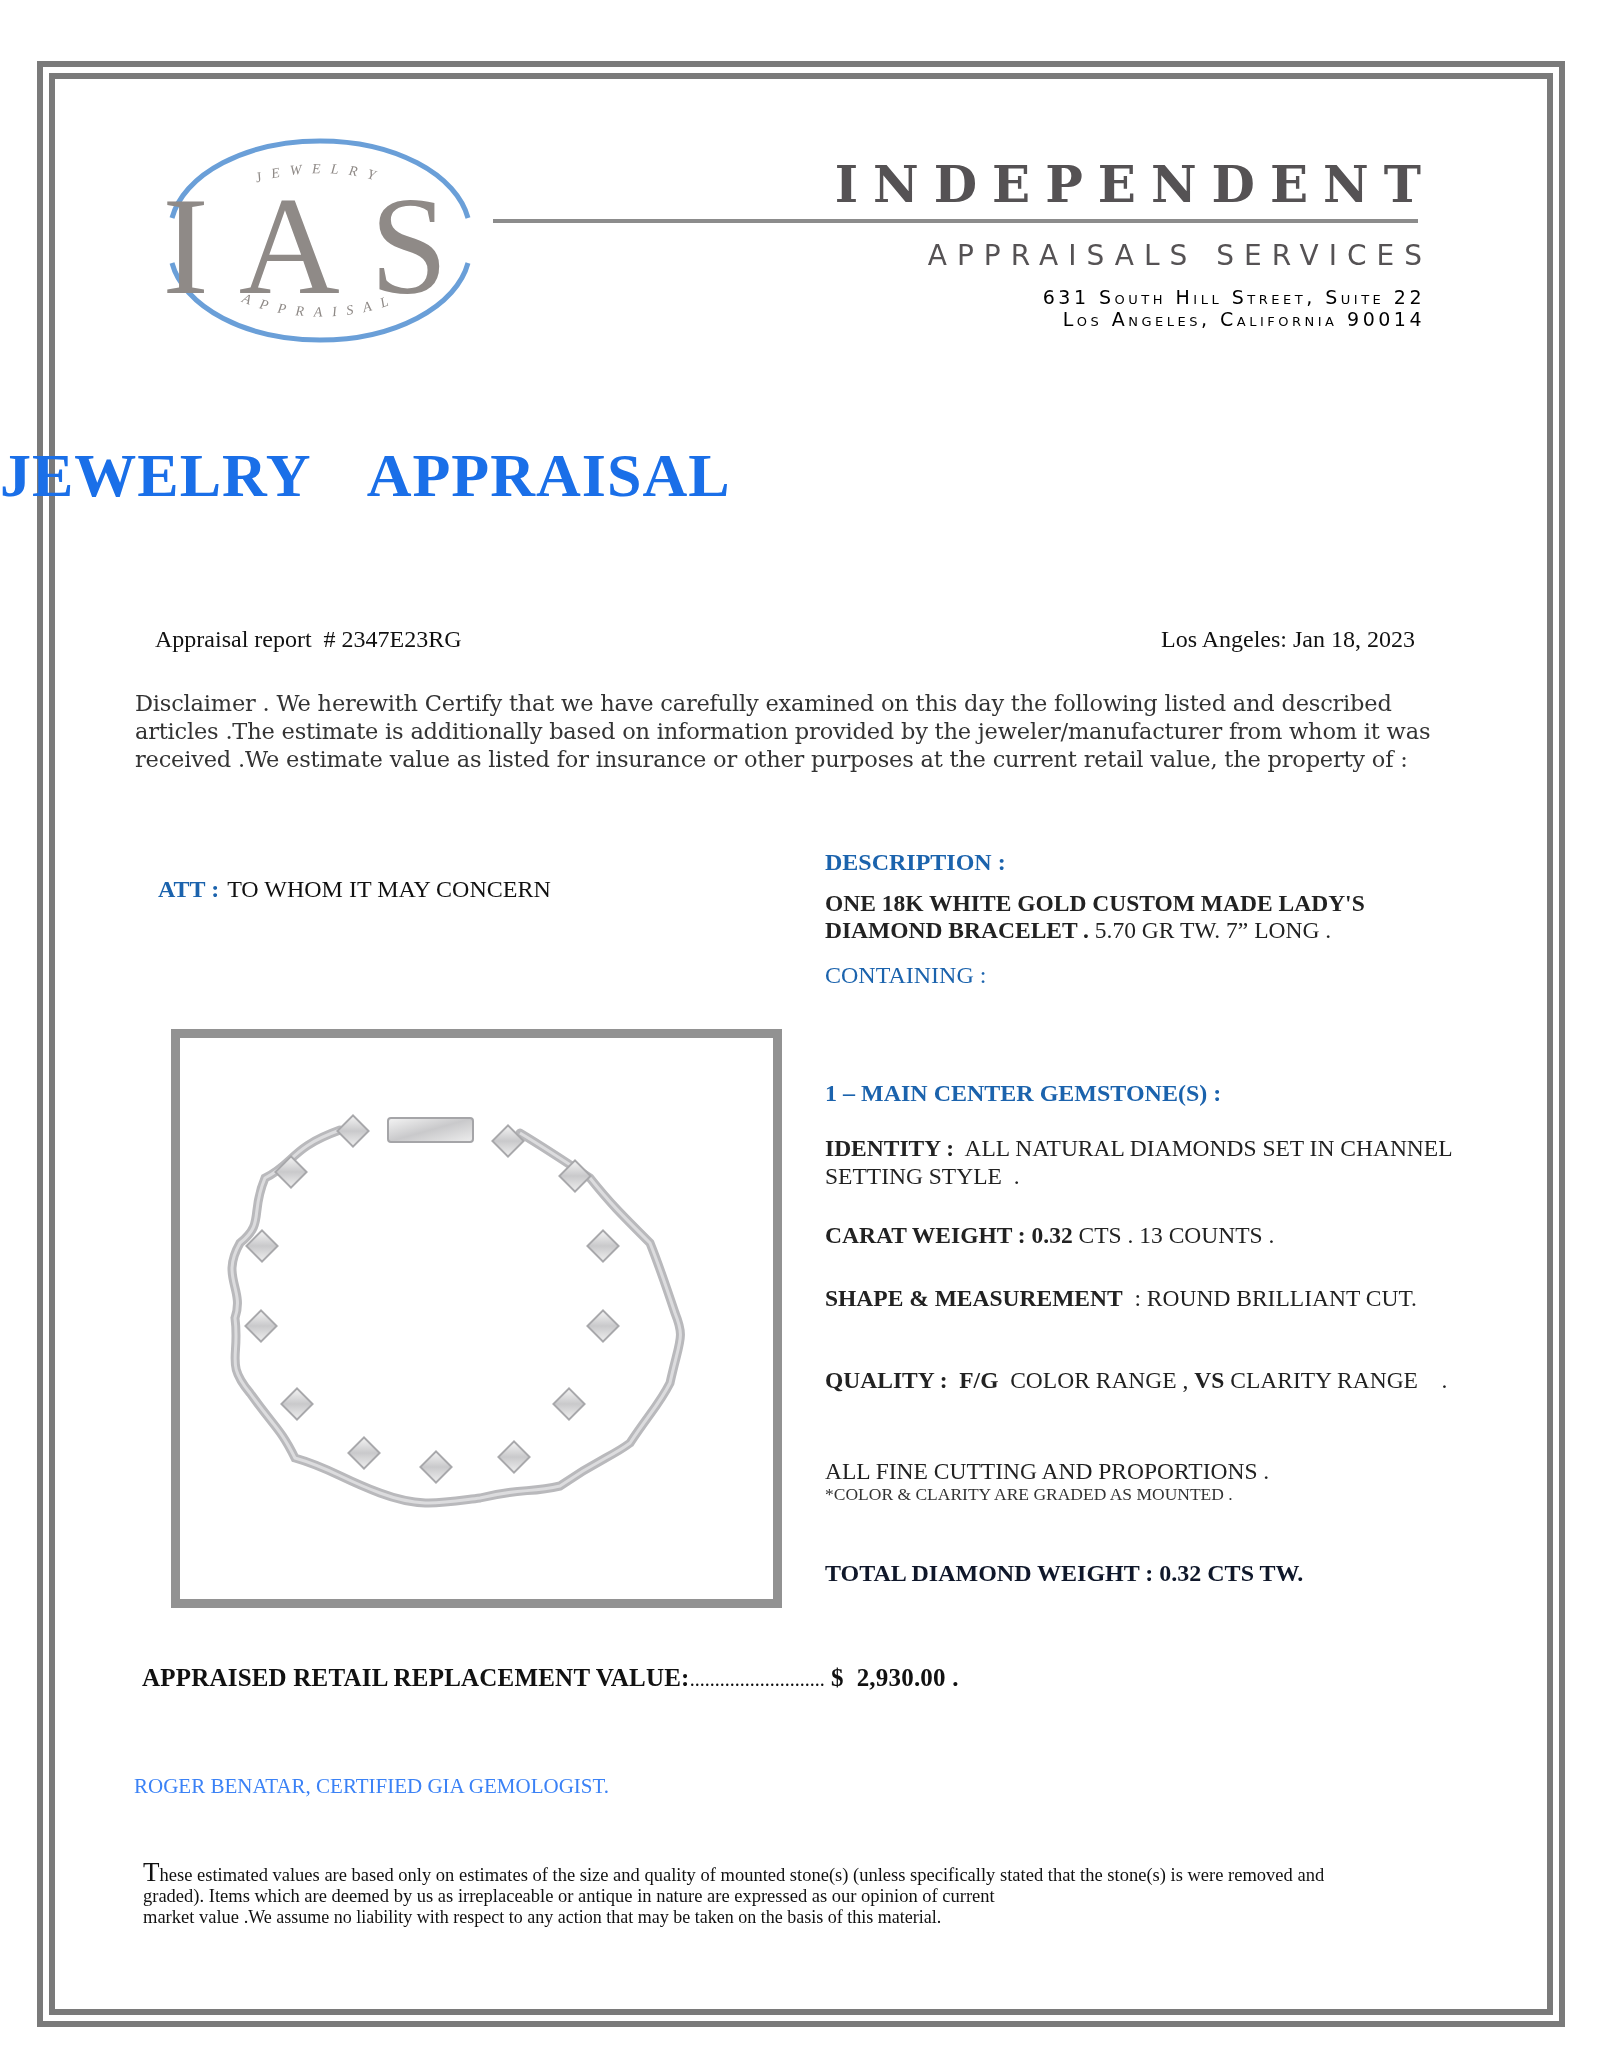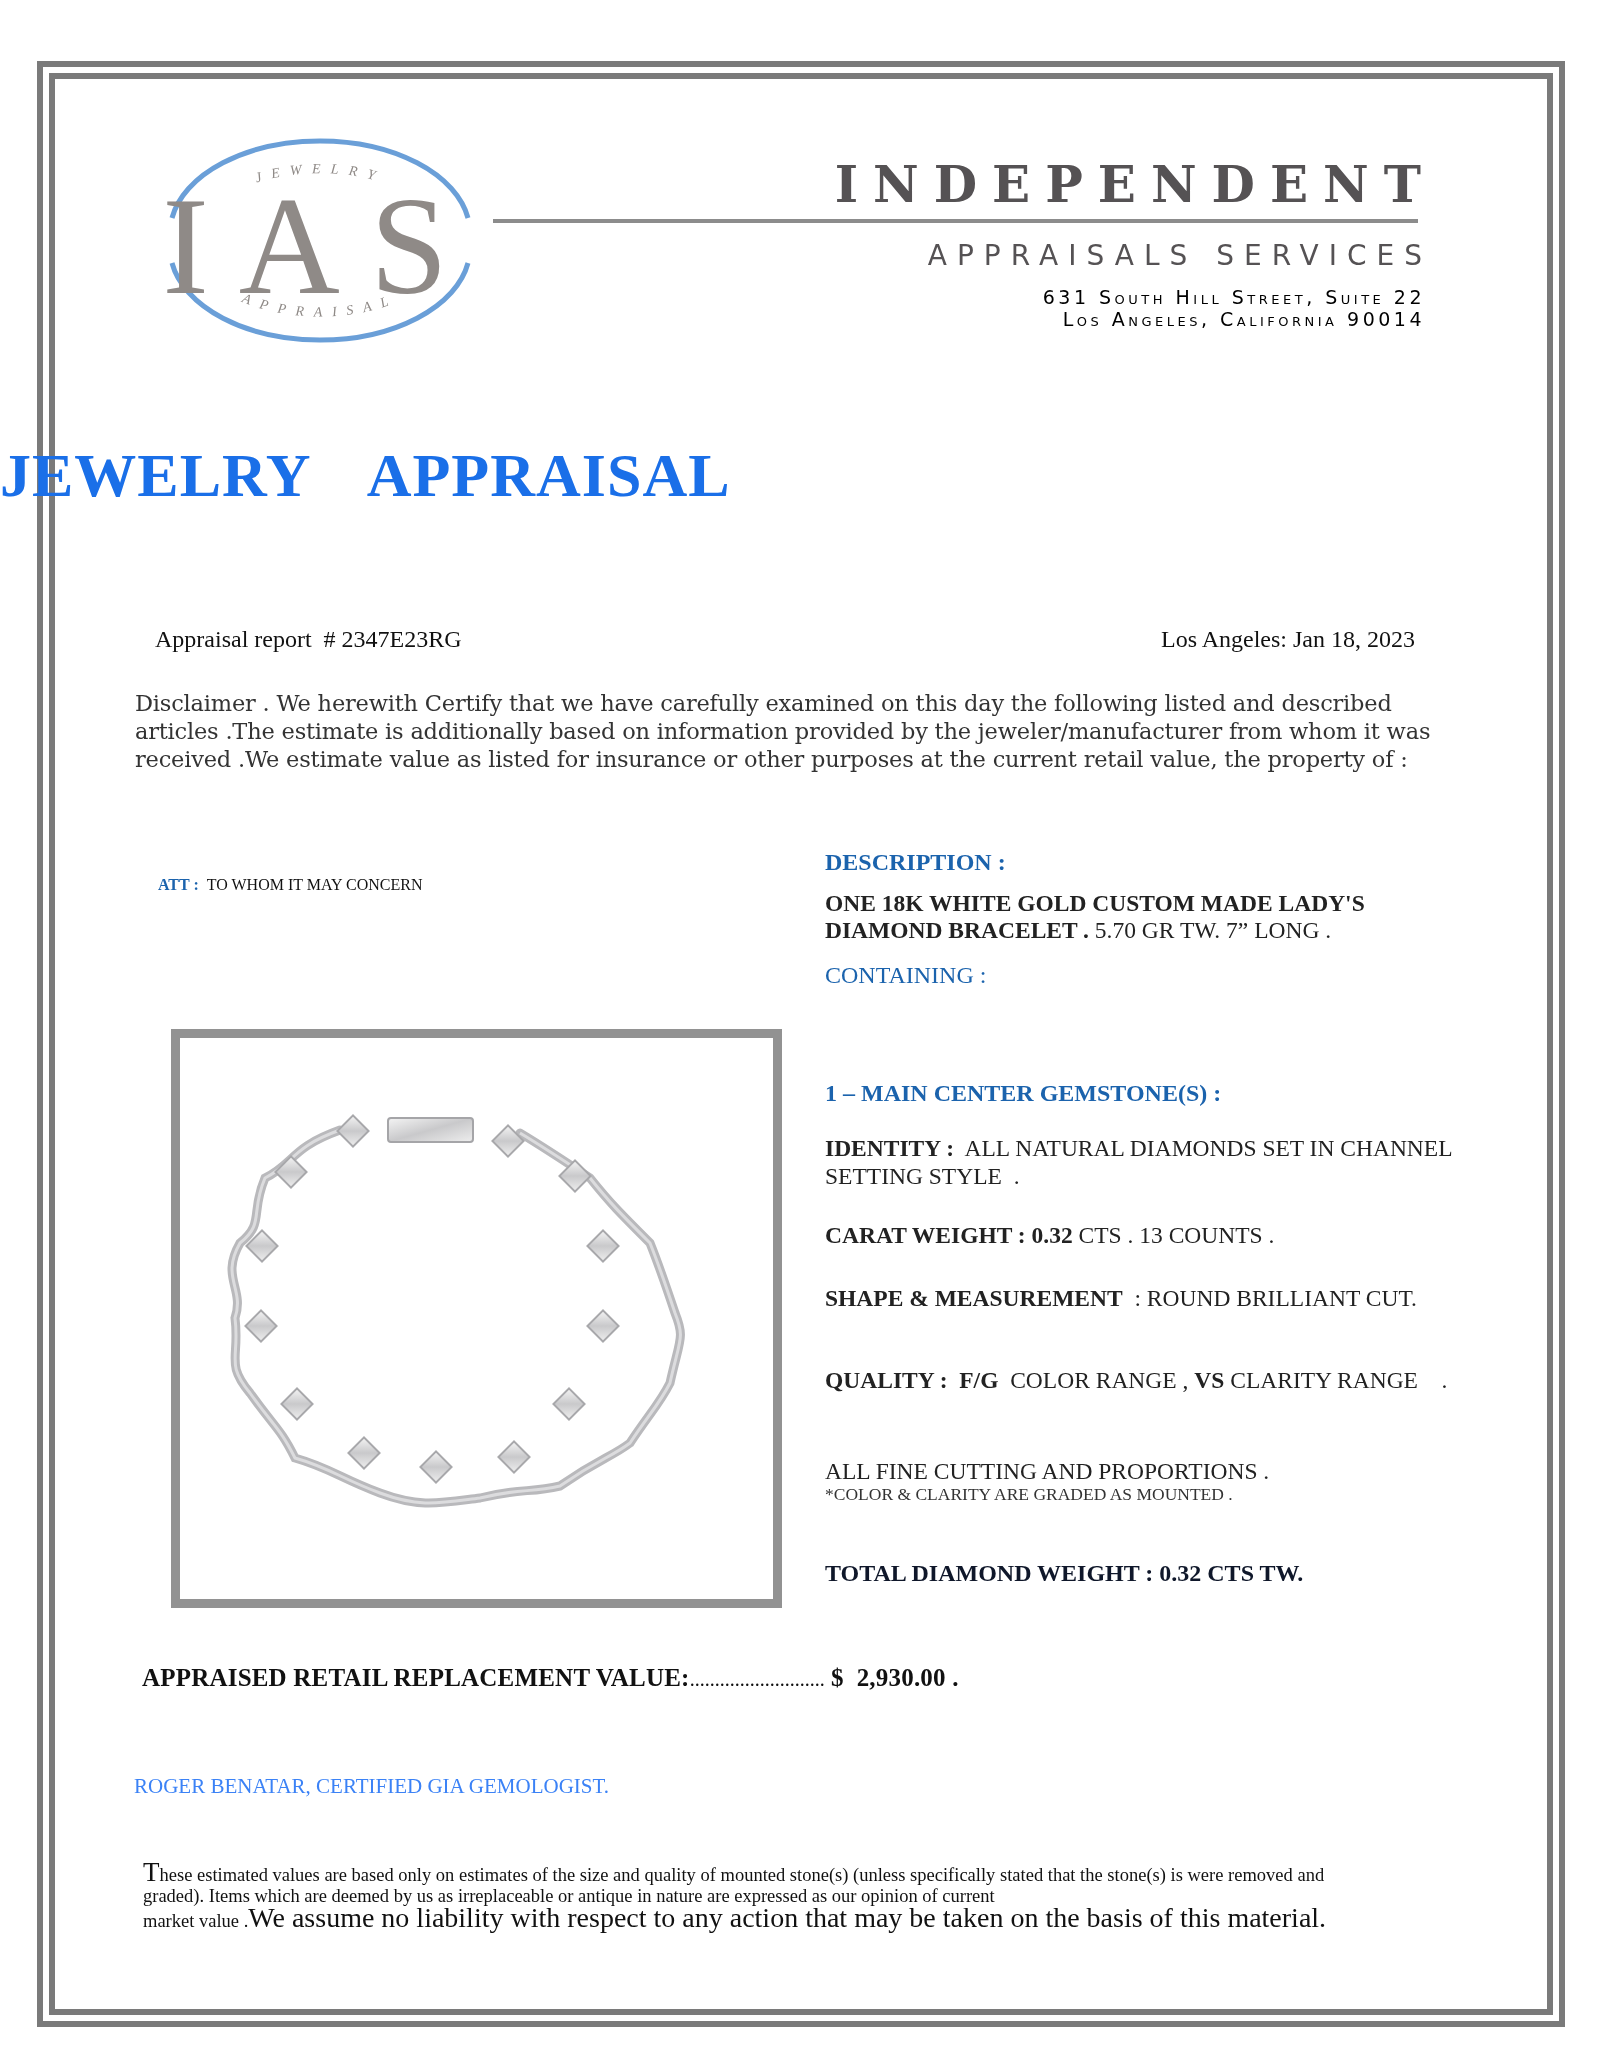--- a/index.html
+++ b/index.html
@@ -20,21 +20,21 @@
     .company-sub { font-family: "DejaVu Sans", "Liberation Sans", sans-serif; font-size: 28px; letter-spacing: 10px; color: #555254; margin-top: 32px; line-height: 1; margin-right: -10px; }
     .company-addr { font-family: "DejaVu Sans", "Liberation Sans", sans-serif; font-variant: small-caps; font-size: 19px; letter-spacing: 3.5px; color: #000000; margin-top: 16px; line-height: 22px; margin-right: -3px; }
 
     .title { position: absolute; left: 0; width: 1274px; top: 440px; text-align: left; font-family: "Liberation Serif", serif; font-weight: bold; font-size: 62px; color: #1a6fe8; letter-spacing: 1px; word-spacing: 14px; }
 
     .report-no { position: absolute; left: 155px; top: 626px; font-size: 24px; color: #111; }
     .report-date { position: absolute; right: 185px; top: 626px; font-size: 24px; color: #111; }
 
     .disclaimer { position: absolute; left: 135px; top: 689px; width: 1340px; font-family: "DejaVu Serif", serif; font-size: 22.5px; line-height: 28px; color: #333; letter-spacing: -0.2px; }
 
-    .att { position: absolute; left: 158px; top: 876px; font-size: 16px; color: #111; }
+    .att { position: absolute; left: 158px; top: 876px; font-size: 24px; color: #111; }
     .att-label { color: #1b63ad; font-weight: bold; margin-right: 8px; }
 
     .right-col { position: absolute; left: 825px; width: 680px; }
     .blue-head { color: #1b63ad; font-size: 24px; }
     .blue-bold { font-weight: bold; }
     .desc-head { top: 849px; }
     .desc-text { top: 890px; font-size: 23.5px; line-height: 27px; color: #222; }
     .containing { top: 962px; }
     .gem-head { top: 1080px; }
     .identity { top: 1134px; font-size: 23.5px; line-height: 28px; color: #222; }
@@ -49,21 +49,21 @@
     .photo-frame { position: absolute; left: 171px; top: 1029px; width: 611px; height: 579px; border: 9px solid #929292; background: #fff; }
     .photo-frame svg { width: 100%; height: 100%; }
 
     .appraised { position: absolute; left: 142px; top: 1664px; font-size: 25px; font-weight: bold; color: #111; letter-spacing: 0.2px; }
     .appraised .dots { font-weight: normal; font-size: 20px; letter-spacing: 0; }
 
     .gemologist { position: absolute; left: 134px; top: 1774px; font-size: 21px; color: #3b82f6; }
 
     .footnote { position: absolute; left: 143px; top: 1862px; width: 1345px; font-size: 18.5px; line-height: 21px; color: #111; }
     .footnote .cap { font-size: 27px; }
-    .footnote .big { font-size: 28px; }
+    .footnote .big { font-size: 18px; }
   </style>
 </head>
 <body>
 
 <div class="outer-border"></div>
 <div class="inner-border"></div>
 
 <div class="logo">
   <svg viewBox="0 0 340 225">
     <defs>

